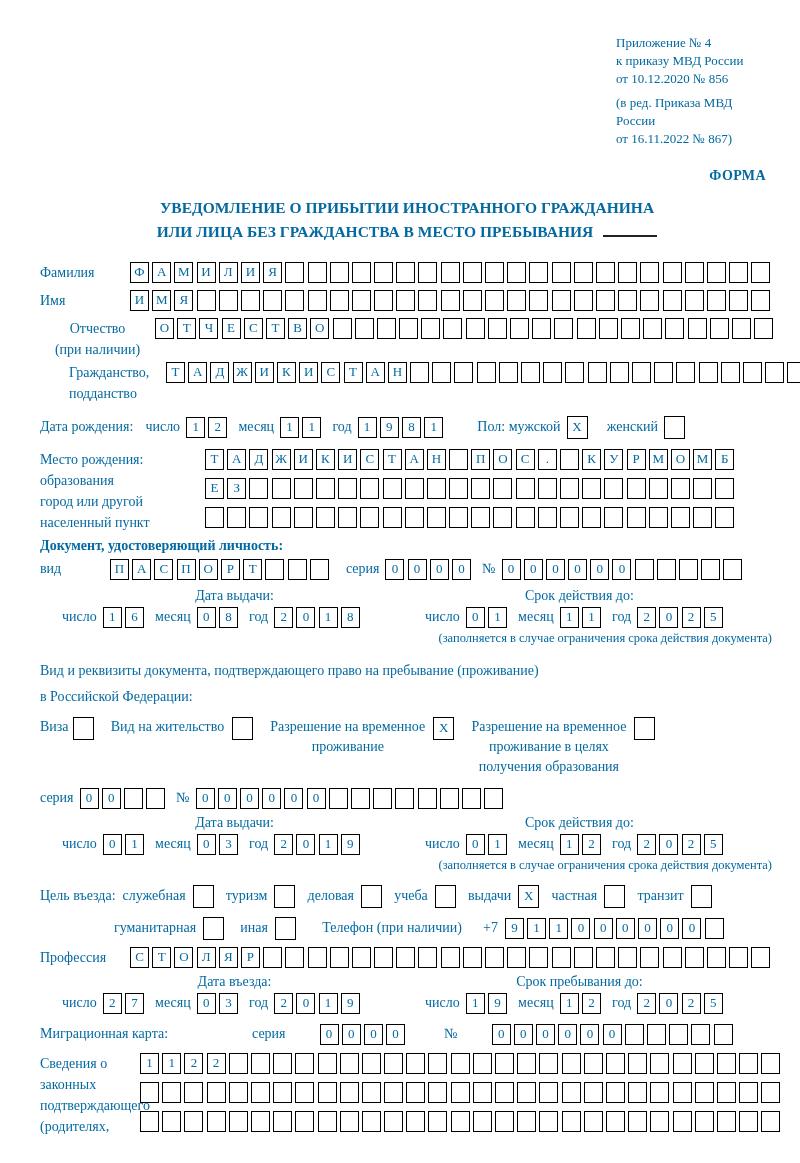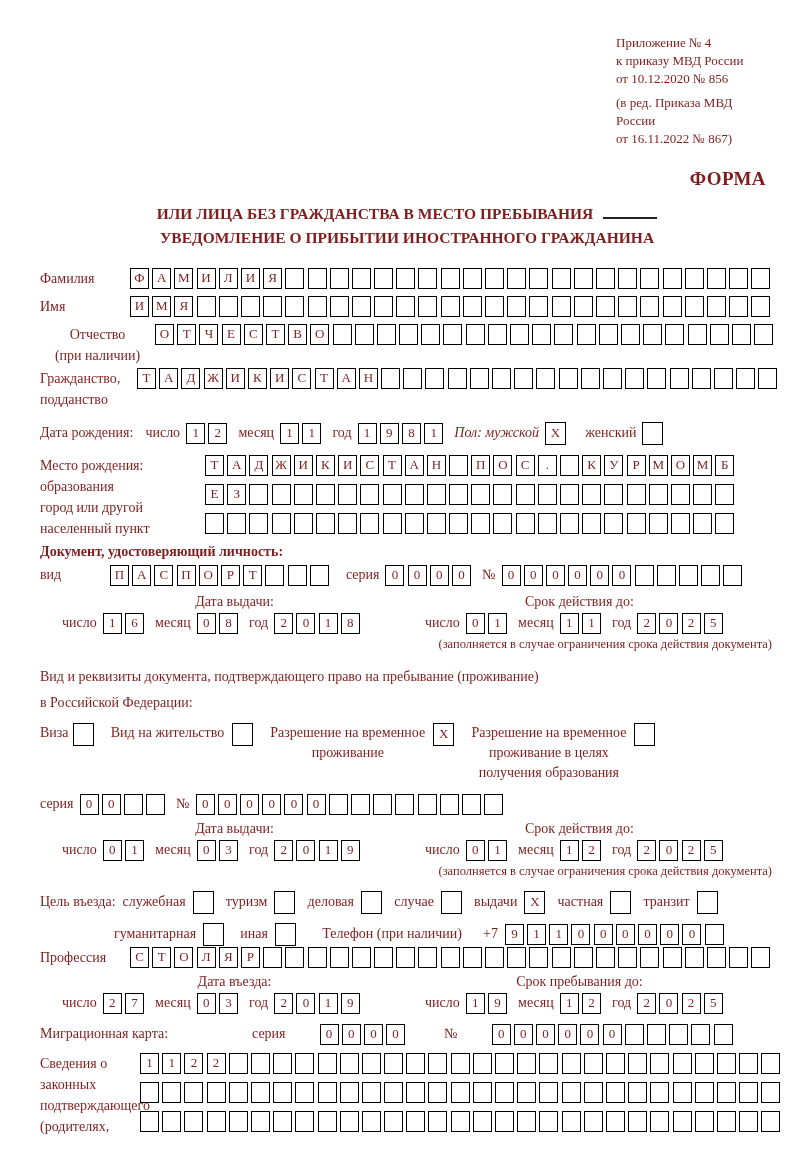--- a/index.html
+++ b/index.html
@@ -1,20 +1,20 @@
 <!DOCTYPE html>
 <html><head>
 <meta charset="utf-8">
 <style>
   html,body{margin:0;padding:0;background:#ffffff;}
-  .page{width:800px;height:1163px;background:#fff;color:#7f1d1d;box-sizing:border-box;
+  .page{width:800px;height:1163px;background:#fff;color:#0369a1;box-sizing:border-box;
         padding:34px 26px 0 40px;font-family:"Liberation Serif",serif;position:relative;overflow:hidden;}
   .appendix{margin-left:576px;font-size:13px;line-height:1.38;}
   .appendix .gap{margin-top:6px;}
-  .forma{font-weight:bold;text-align:right;padding-right:8px;margin-top:20px;font-size:19px;letter-spacing:.4px;}
+  .forma{font-weight:bold;text-align:right;padding-right:8px;margin-top:20px;font-size:14px;letter-spacing:.4px;}
   .title{margin-top:12px;text-align:center;font-weight:bold;font-size:15.5px;line-height:1.55;}
   .uline{display:inline-block;width:54px;border-bottom:2px solid #222;margin-left:10px;vertical-align:baseline;}
   .sec{margin-top:20px;text-align:center;font-weight:bold;font-size:14px;}
   .frow{display:flex;align-items:flex-start;margin-top:7px;}
   .lbl{font-size:14px;line-height:1.5;flex:0 0 auto;}
   .boxes{display:flex;flex:0 0 auto;}
   .box{width:19px;height:21px;border:1.6px solid #000;margin-right:3.2px;box-sizing:border-box;
        display:flex;align-items:center;justify-content:center;font-size:13px;flex:0 0 auto;background:#fff;}
   .cbx .box{width:21px;height:23px;}
   .ig{display:flex;align-items:center;font-size:14px;}
@@ -46,22 +46,22 @@
     <div>Приложение № 4</div>
     <div>к приказу МВД России</div>
     <div>от 10.12.2020 № 856</div>
     <div class="gap">(в ред. Приказа МВД России</div>
     <div>от 16.11.2022 № 867)</div>
   </div>
 
   <div class="forma">ФОРМА</div>
 
   <div class="title">
+    <div>УВЕДОМЛЕНИЕ О ПРИБЫТИИ ИНОСТРАННОГО ГРАЖДАНИНА</div>
     <div><span>ИЛИ ЛИЦА БЕЗ ГРАЖДАНСТВА В МЕСТО ПРЕБЫВАНИЯ</span><span class="uline"></span></div>
-    <div>УВЕДОМЛЕНИЕ О ПРИБЫТИИ ИНОСТРАННОГО ГРАЖДАНИНА</div>
   </div>
 
 
   <div class="frow" style="margin-top:18px;">
     <div class="lbl" style="width:90px;">Фамилия</div>
     <div class="boxes">
         <span class="box">Ф</span>
         <span class="box">А</span>
         <span class="box">М</span>
         <span class="box">И</span>
@@ -159,21 +159,21 @@
         <span class="box"></span>
         <span class="box"></span>
         <span class="box"></span>
         <span class="box"></span>
         <span class="box"></span>
         <span class="box"></span>
       </div>
   </div>
 
   <div class="frow" style="margin-top:2px;">
-    <div class="lbl" style="width:97px;">
+    <div class="lbl" style="width:97px;margin-left:29px;">
       <div>Гражданство,</div>
       <div>подданство</div>
     </div>
     <div class="boxes">
         <span class="box">Т</span>
         <span class="box">А</span>
         <span class="box">Д</span>
         <span class="box">Ж</span>
         <span class="box">И</span>
         <span class="box">К</span>
@@ -215,21 +215,21 @@
         <span class="box">1</span>
         <span class="box">1</span>
       </span>
     <span>год</span>
     <span class="boxes">
         <span class="box">1</span>
         <span class="box">9</span>
         <span class="box">8</span>
         <span class="box">1</span>
       </span>
-    <span style="margin-left:0;font-style:italic;">Пол: мужской</span>
+    <span style="margin-left:23px;">Пол: мужской</span>
     <span class="boxes cbx">
         <span class="box">X</span>
       </span>
     <span style="margin-left:8px;">женский</span>
     <span class="boxes cbx">
         <span class="box"></span>
       </span>
   </div>
 
   <div class="frow" style="margin-top:10px;">
@@ -533,21 +533,21 @@
         <span class="box"></span>
       </span>
     <span>туризм</span>
     <span class="boxes cbx">
         <span class="box"></span>
       </span>
     <span>деловая</span>
     <span class="boxes cbx">
         <span class="box"></span>
       </span>
-    <span>случае</span>
+    <span>учеба</span>
     <span class="boxes cbx">
         <span class="box"></span>
       </span>
     <span>выдачи</span>
     <span class="boxes cbx">
         <span class="box">X</span>
       </span>
     <span>частная</span>
     <span class="boxes cbx">
         <span class="box"></span>
@@ -576,21 +576,21 @@
         <span class="box">0</span>
         <span class="box">0</span>
         <span class="box">0</span>
         <span class="box">0</span>
         <span class="box">0</span>
         <span class="box">0</span>
         <span class="box"></span>
       </span>
   </div>
 
-  <div class="frow" style="margin-top:1px;">
+  <div class="frow" style="margin-top:7px;">
     <div class="lbl" style="width:90px;">Профессия</div>
     <div class="boxes">
         <span class="box">С</span>
         <span class="box">Т</span>
         <span class="box">О</span>
         <span class="box">Л</span>
         <span class="box">Я</span>
         <span class="box">Р</span>
         <span class="box"></span>
         <span class="box"></span>

